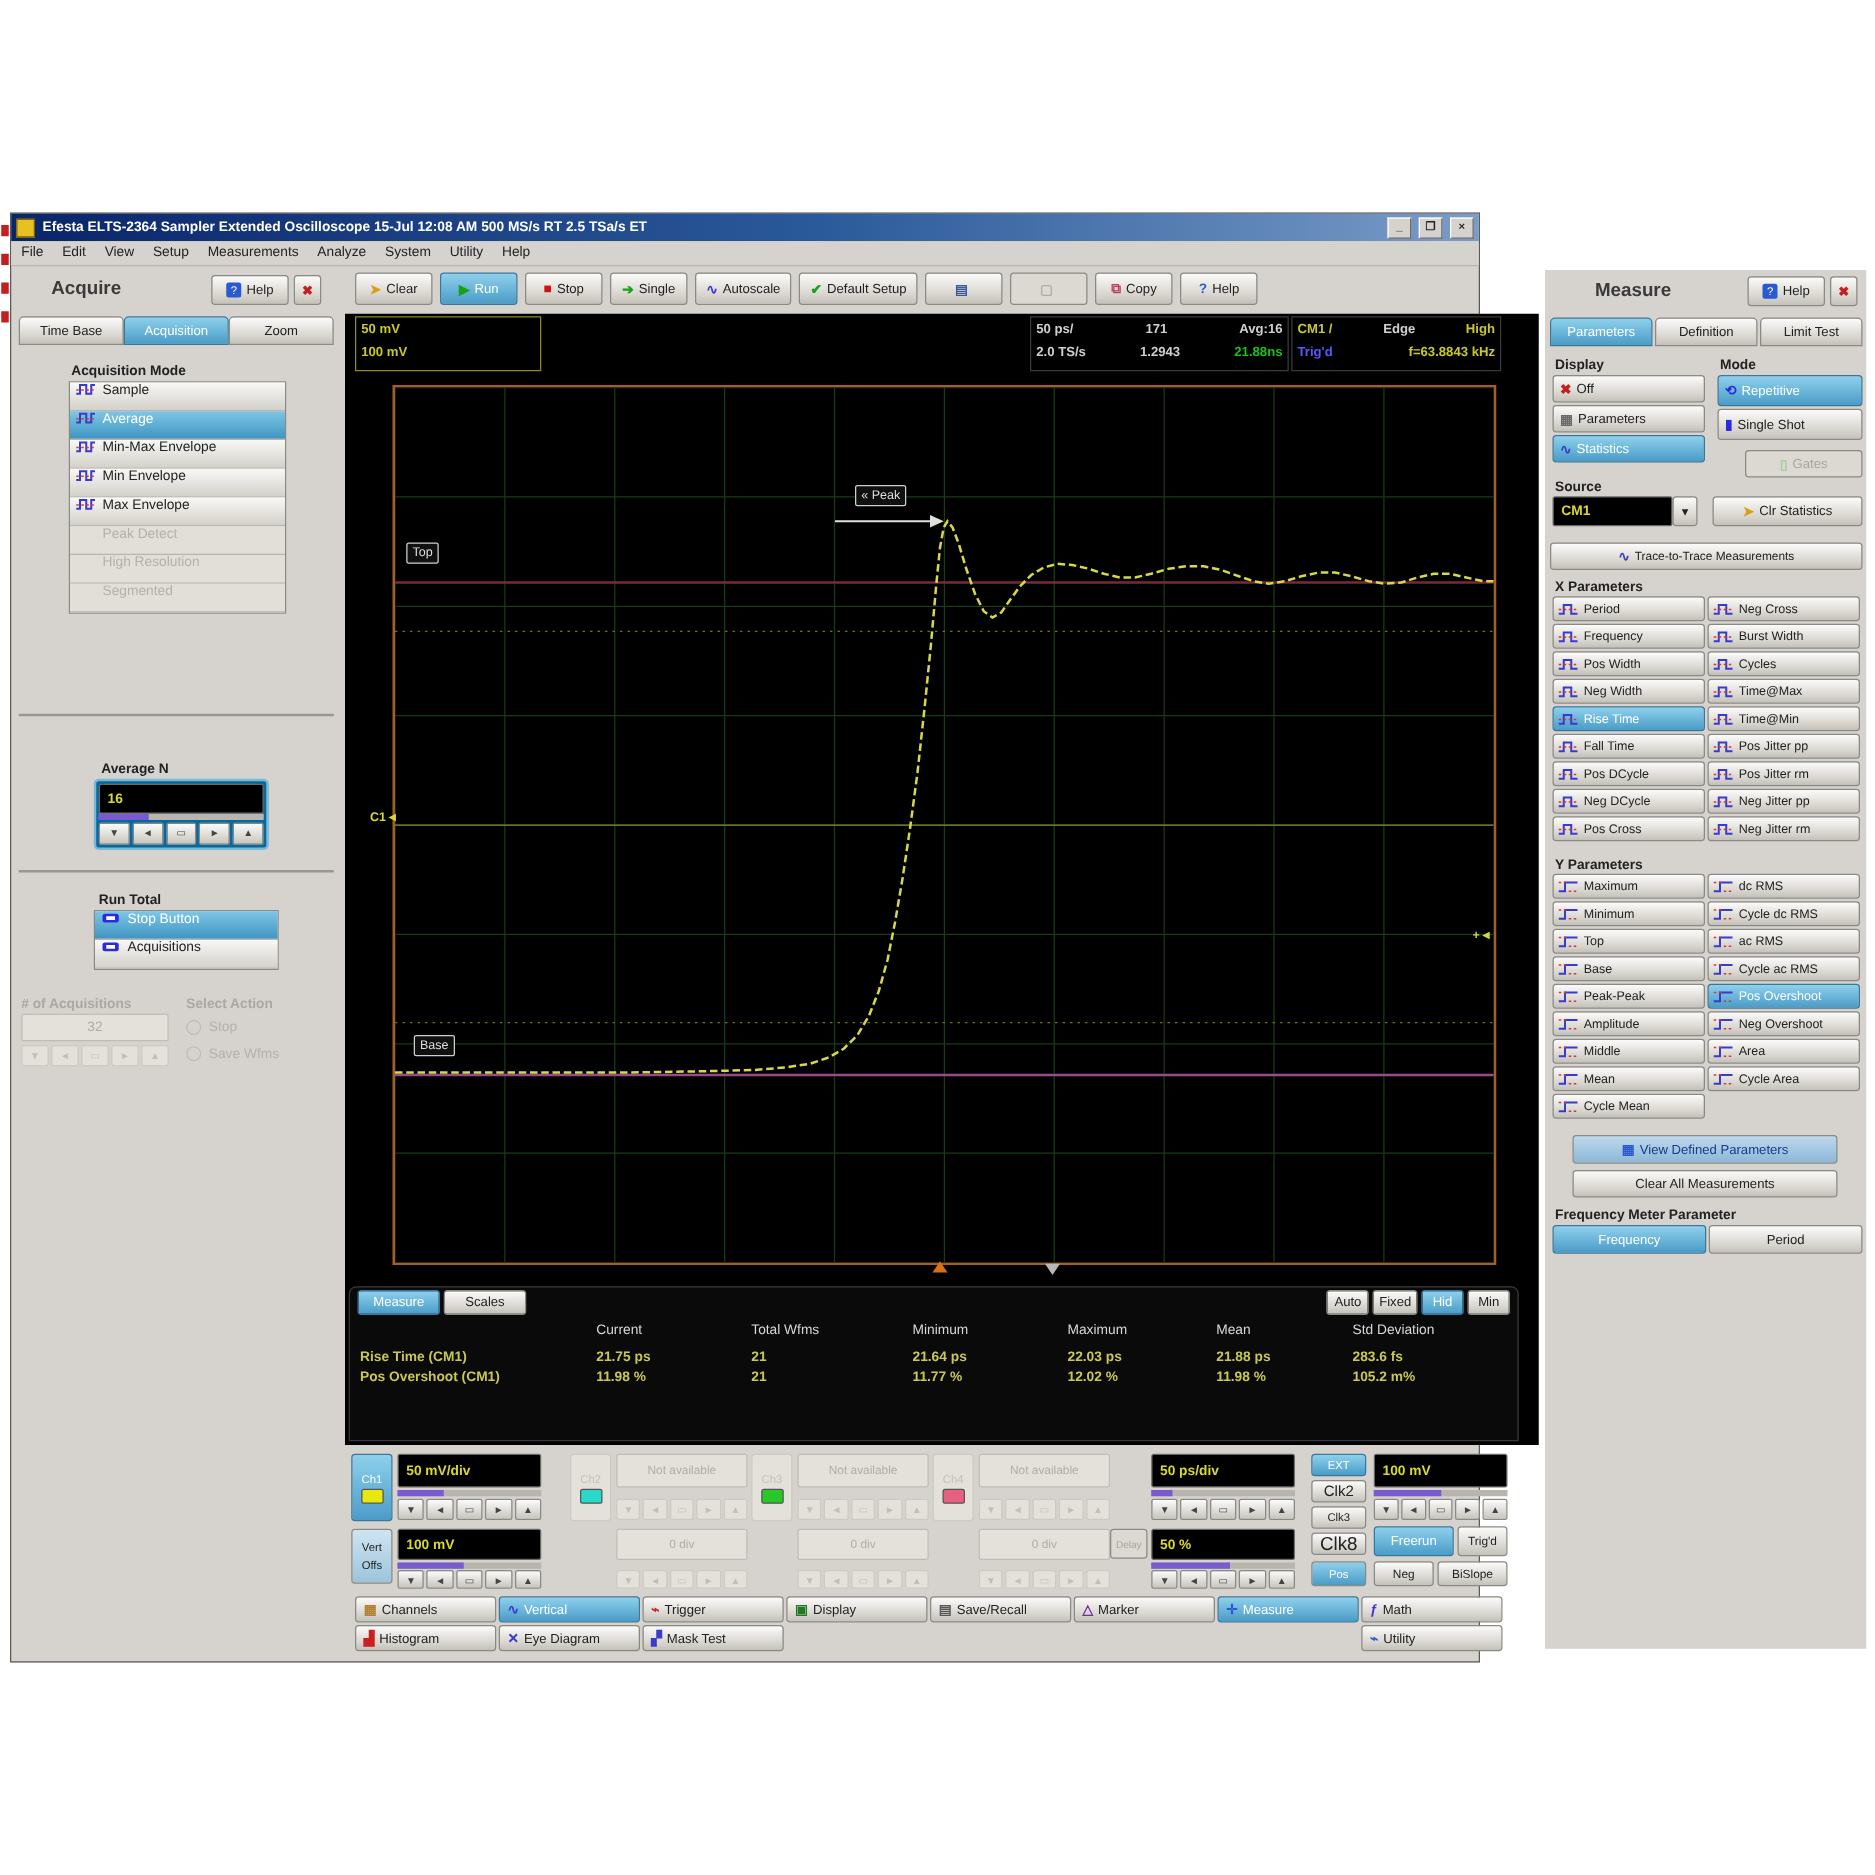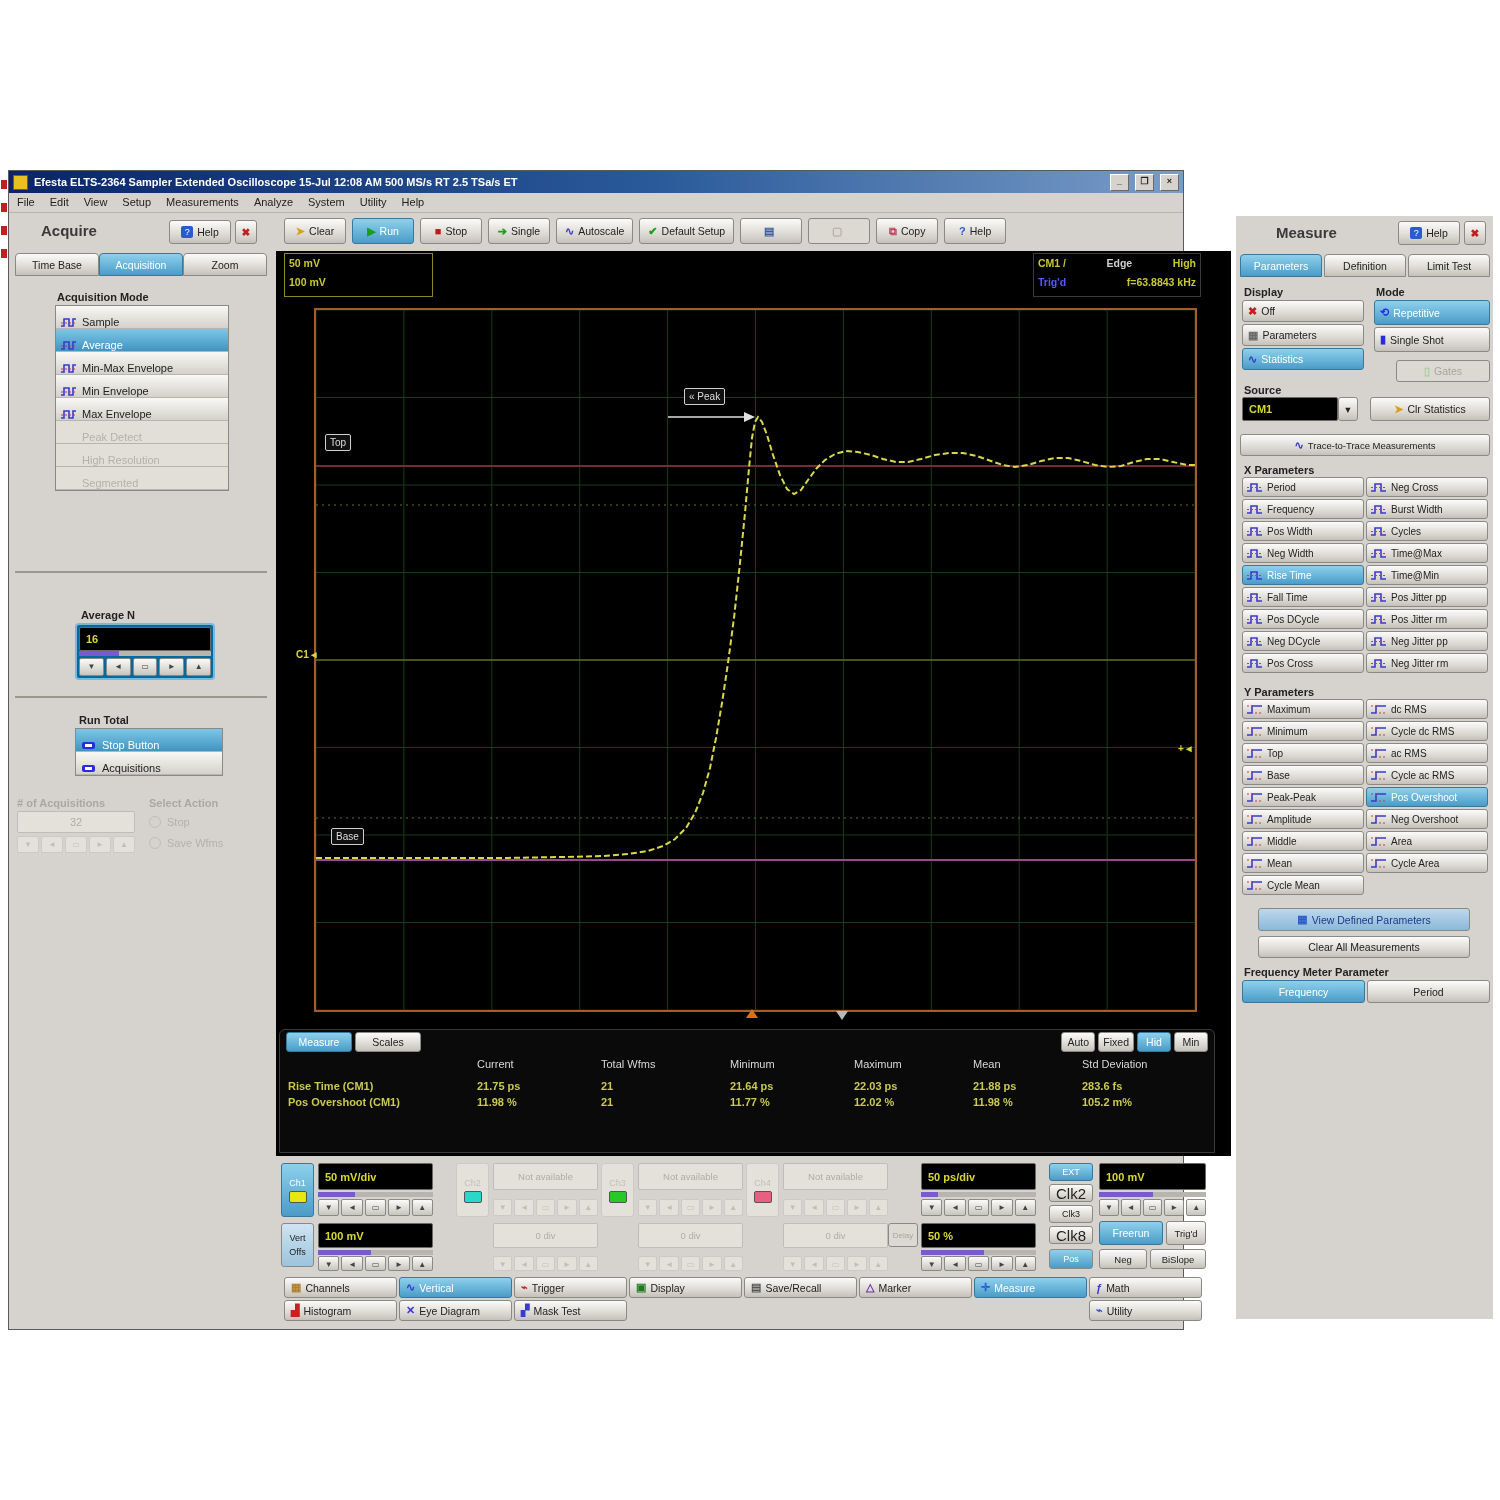--- a/index.html
+++ b/index.html
@@ -33,21 +33,21 @@
     border-radius:2px;font-size:8px;text-align:center;color:#444;line-height:16px;padding:0}
   .disctl .blackdisp{background:#e4e1da;color:#b0ada6;border-color:#c0bdb6;font-weight:normal;justify-content:center}
   .disctl .sp,.disctl .btn{color:#c2bfb8;background:#e4e1da;border-color:#cccac2}
   .grouplabel{font-weight:bold;color:#222}
   .grouplabel.dis{color:#aba8a1}
   .panel-title{font-weight:bold;font-size:15px;color:#3a3a3a}
   .helpbtn{position:absolute;width:62px;height:24px}
   .helpicon{width:12px;height:12px;background:#2a5ad0;color:#fff;font-size:9px;line-height:12px;
     text-align:center;border-radius:2px;display:inline-block}
   .xbtn{position:absolute;width:22px;height:24px;color:#c02020;font-weight:bold}
-  .list-item{height:22px;display:flex;align-items:flex-end;gap:5px;padding:0 4px;
+  .list-item{height:22px;display:flex;align-items:flex-start;gap:5px;padding:0 4px;
     background:linear-gradient(#f8f8f6,#d4d1ca);border-bottom:1px solid #b8b5ae;color:#222}
   .list-item.sel{background:linear-gradient(#7ec6e6,#3f95c2);color:#fff}
   .list-item.dis{color:#b4b1aa;background:#e2dfd8}
   .list-item.dis .pic{visibility:hidden}
   .listbox{border:1px solid #8a8a84;background:#e8e5de}
   .pic{width:17px;height:11px;flex:0 0 auto}
   
   .scope{position:absolute;left:267px;top:80px;width:955px;height:905px;background:#000}
   .readout{position:absolute;color:#c8c8c8;font-size:10.5px;line-height:19px;font-weight:bold}
   .ro-line{display:flex;justify-content:space-between;padding:0 4px}
@@ -309,20 +309,32 @@
 
     <div class="readout" style="left:8px;top:2px;width:147px;height:42px;border:1px solid #8a8a2a">
       <div class="ro-line">
           <span class="yel">50 mV</span>
         </div>
       <div class="ro-line">
           <span class="yel">100 mV</span>
         </div>
     </div>
 
+    <div class="readout" style="left:548px;top:2px;width:205px;height:42px;border:1px solid #3a3a3a">
+      <div class="ro-line">
+        <span class="wht">50 ps/</span>
+        <span class="wht">171</span>
+        <span class="wht">Avg:16</span>
+      </div>
+      <div class="ro-line">
+        <span class="wht">2.0 TS/s</span>
+        <span class="wht">1.2943</span>
+        <span class="grn">21.88ns</span>
+      </div>
+    </div>
 
     <div class="readout" style="left:757px;top:2px;width:166px;height:42px;border:1px solid #3a3a3a">
       <div class="ro-line">
         <span class="yel">CM1 /</span>
         <span class="wht">Edge</span>
         <span class="yel">High</span>
       </div>
       <div class="ro-line">
         <span class="blu">Trig'd</span>
         <span class="yel">f=63.8843 kHz</span>
@@ -902,21 +914,21 @@
         <button class="sp">▭</button>
         <button class="sp">►</button>
         <button class="sp">▲</button>
       </div>
 
     <div class="abs" style="left:773px;top:4px;width:44px;display:flex;flex-direction:column;gap:3px">
 
     <button class="btn sel" style="height:18px;font-size:9px">
           <span>EXT</span>
         </button>
-        <button class="btn" style="height:18px;font-size:15px">
+        <button class="btn" style="height:18px;font-size:12px">
           <span>Clk2</span>
         </button>
         <button class="btn" style="height:18px;font-size:9px">
           <span>Clk3</span>
         </button>
         <button class="btn" style="height:18px;font-size:15px">
           <span>Clk8</span>
         </button>
       </div>
     <button class="btn abs" style="left:773px;top:90px;width:44px;height:20px;font-size:9px;background:linear-gradient(#8ed0ec,#4a9cc8);color:#fff">Pos</button>

